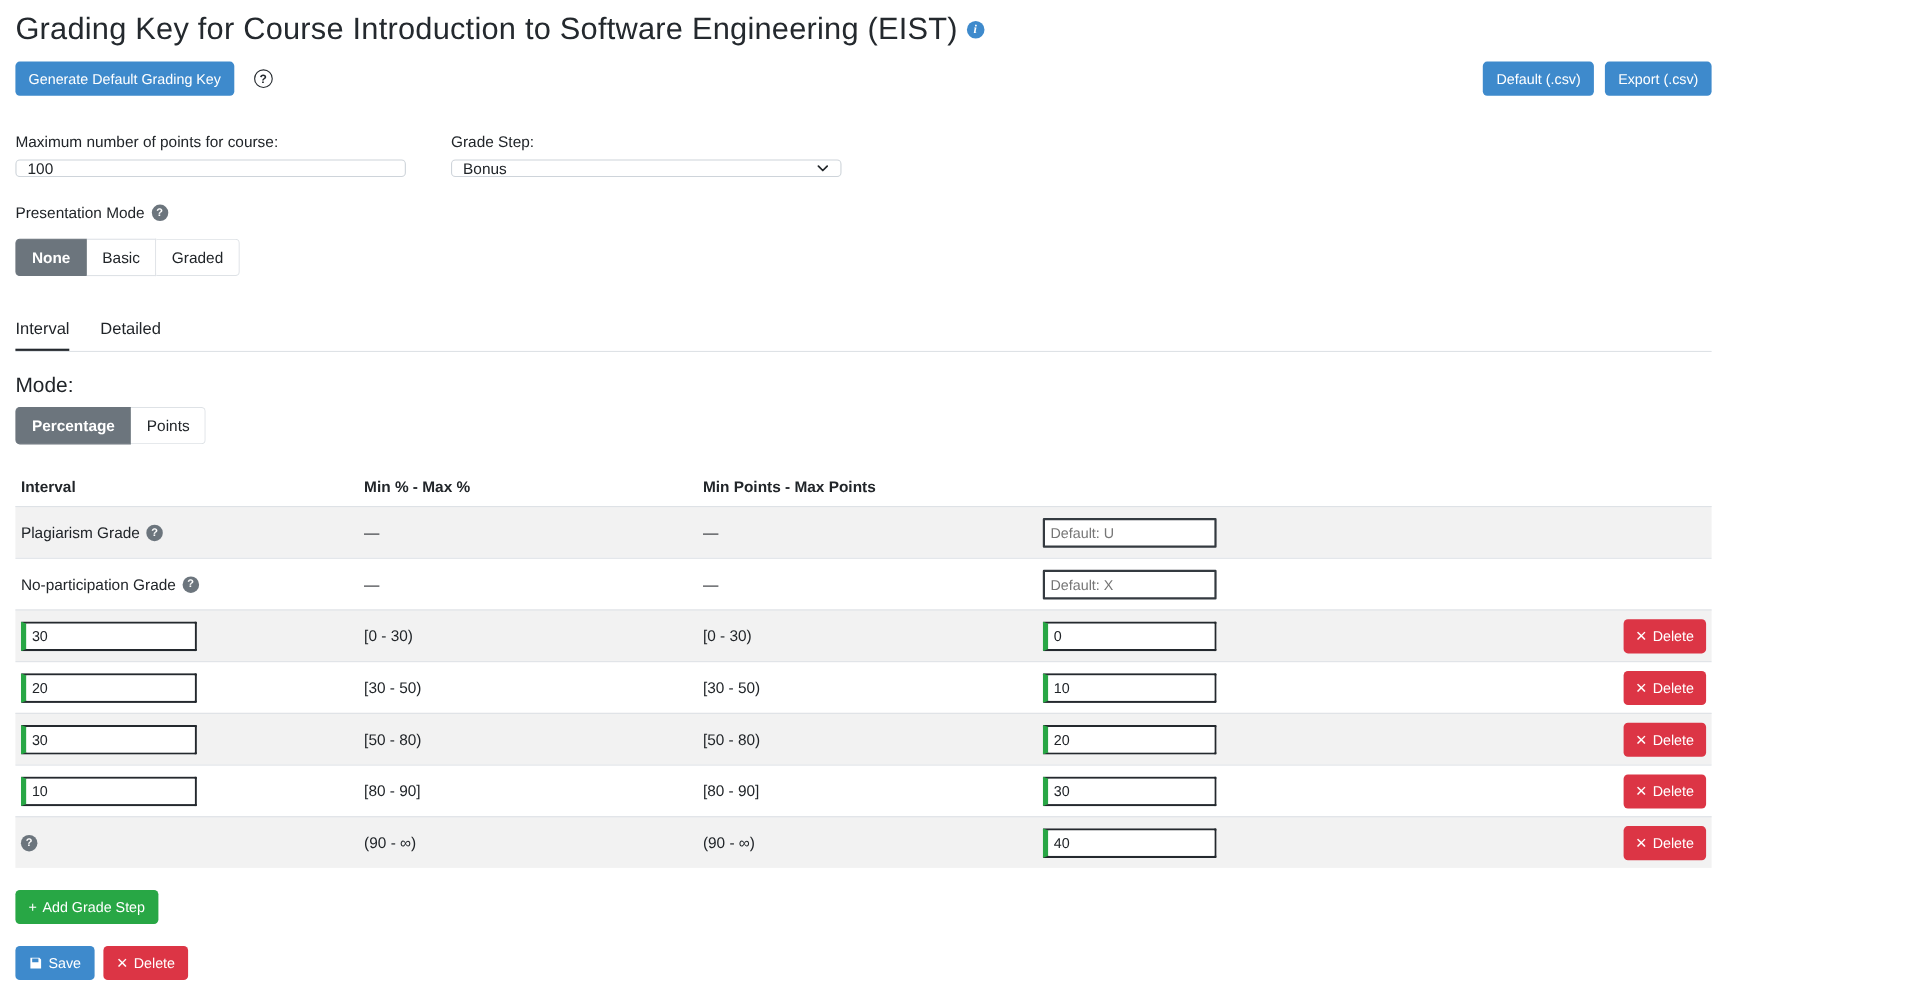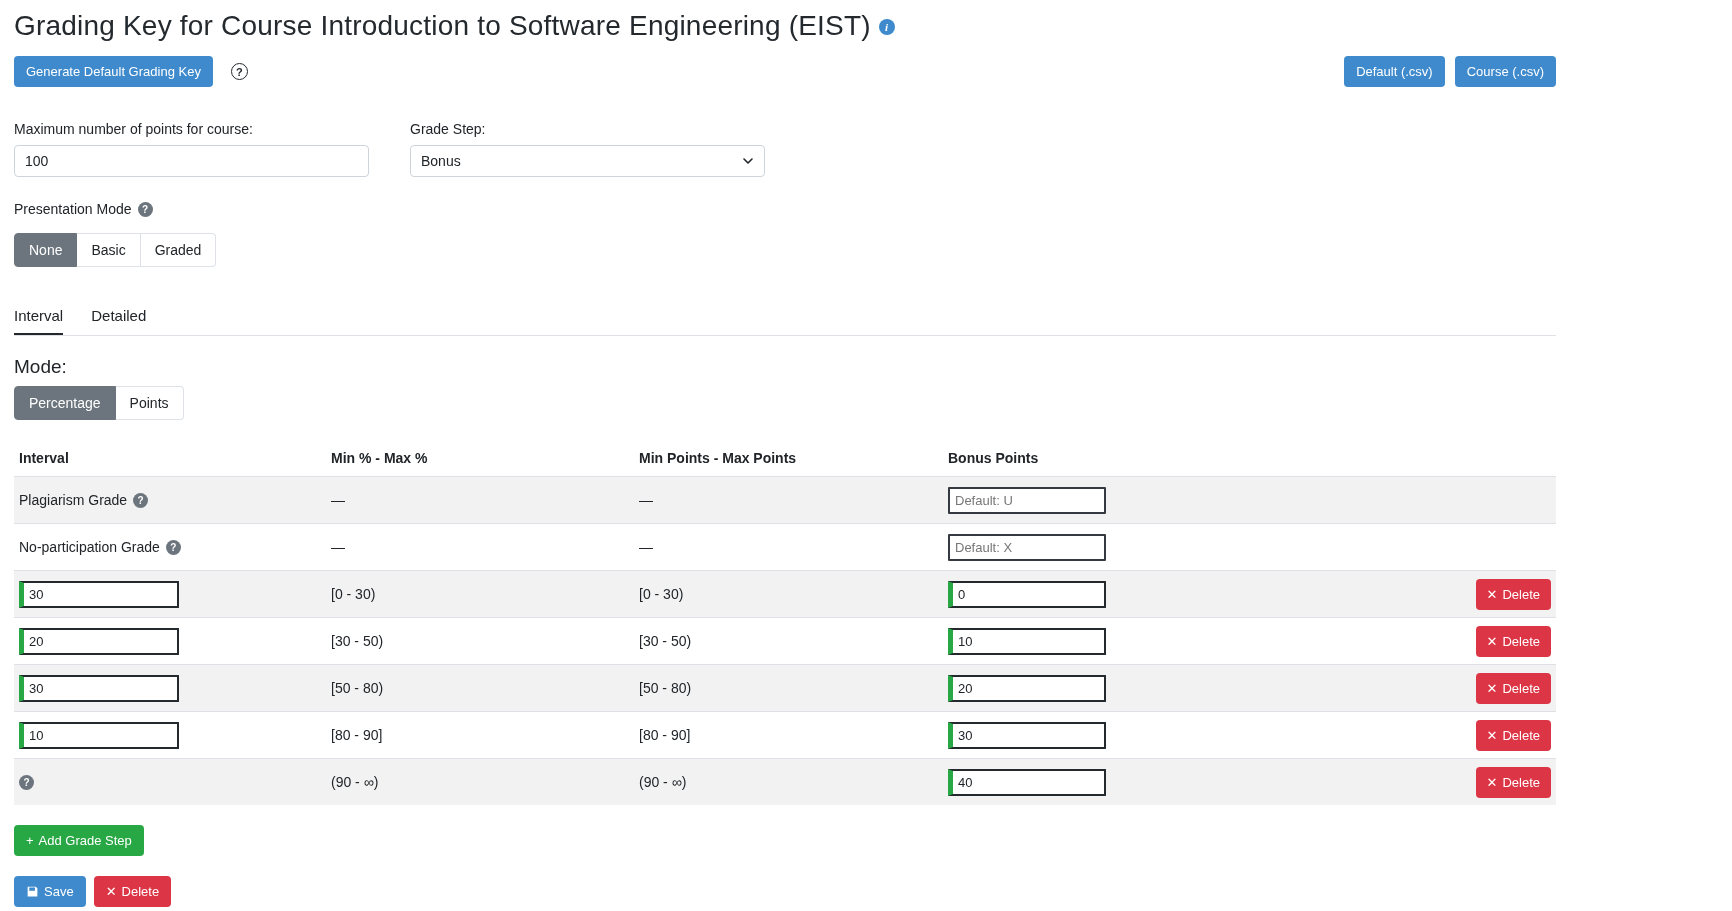--- a/index.html
+++ b/index.html
@@ -49,27 +49,27 @@
   }
   .toolbar-spacer { flex: 1; }
   .toolbar-row .btn + .btn { margin-left: 10px; }
 
   
   .form-row { margin-top: 34px; display: flex; }
   .form-group { width: 355px; }
   .form-group + .form-group { margin-left: 41px; }
   .form-label { font-size: 14px; color: #212529; margin-bottom: 8px; display: flex; align-items: center; gap: 6px; }
   .text-input {
-    width: 100%; height: 32px;
+    width: 100%; height: 16px;
     border: 1px solid #ced4da; border-radius: 4px;
     padding: 4px 10px; font-size: 14px; color: #212529;
     font-family: inherit; background: #fff;
   }
   .select {
-    width: 100%; height: 32px;
+    width: 100%; height: 16px;
     border: 1px solid #ced4da; border-radius: 4px;
     padding: 0 10px; font-size: 14px; color: #212529;
     background: #fff; display: flex; align-items: center; justify-content: space-between;
     cursor: pointer;
   }
   .chev { width: 12px; height: 12px; }
   .chev svg { display: block; }
 
   .qbadge {
     width: 15px; height: 15px; border-radius: 50%;
@@ -79,21 +79,21 @@
     flex: none;
   }
 
   .presentation-block { margin-top: 24px; }
   .btn-group { display: inline-flex; margin-top: 8px; }
   .seg {
     background: #fff; color: #212529;
     border: 1px solid #dee2e6; border-left-width: 0;
     padding: 8px 14px; font-size: 14px; font-family: inherit; cursor: pointer;
   }
-  .seg:first-child { border-left-width: 1px; border-radius: 4px 0 0 4px; }
+  .seg:first-child { border-left-width: 1px; border-radius: 4px 0 0 4px; font-weight: bold; }
   .seg:last-child { border-radius: 0 4px 4px 0; }
   .seg.active { background: #6c757d; border-color: #6c757d; color: #fff; }
 
   
   .tabs { margin-top: 40px; display: flex; gap: 28px; border-bottom: 1px solid #dee2e6; padding-bottom: 0; }
   .tab {
     font-size: 15px; color: #212529; padding-bottom: 9px; cursor: pointer;
     border-bottom: 2px solid transparent;
   }
   .tab.active { border-bottom-color: #24292e; }
@@ -151,21 +151,21 @@
     <span>Grading Key for Course Introduction to Software Engineering (EIST)</span>
     <span class="info-badge">i</span>
   </div>
 
   
   <div class="toolbar-row">
     <button class="btn btn-primary">Generate Default Grading Key</button>
     <span class="help-circle">?</span>
     <span class="toolbar-spacer"></span>
     <button class="btn btn-primary">Default (.csv)</button>
-    <button class="btn btn-primary">Course (.csv)</button>
+    <button class="btn btn-primary">Export (.csv)</button>
   </div>
 
   
   <div class="form-row">
     <div class="form-group">
       <div class="form-label">Maximum number of points for course:</div>
       <input class="text-input" type="text" value="100" style="">
     </div>
     <div class="form-group">
       <div class="form-label">Grade Step:</div>
@@ -206,21 +206,20 @@
     <button class="seg">Points</button>
   </div>
 
   
   <div class="gtable">
 
     <div class="trow head">
       <div class="cell">Interval</div>
       <div class="cell">Min % - Max %</div>
       <div class="cell">Min Points - Max Points</div>
-      <div class="cell">Bonus Points</div>
       <div class="cell actions"></div>
     </div>
 
     <div class="trow striped">
       <div class="cell">
         <span>Plagiarism Grade</span>
         <span class="qbadge">?</span>
       </div>
       <div class="cell">—</div>
       <div class="cell">—</div>

